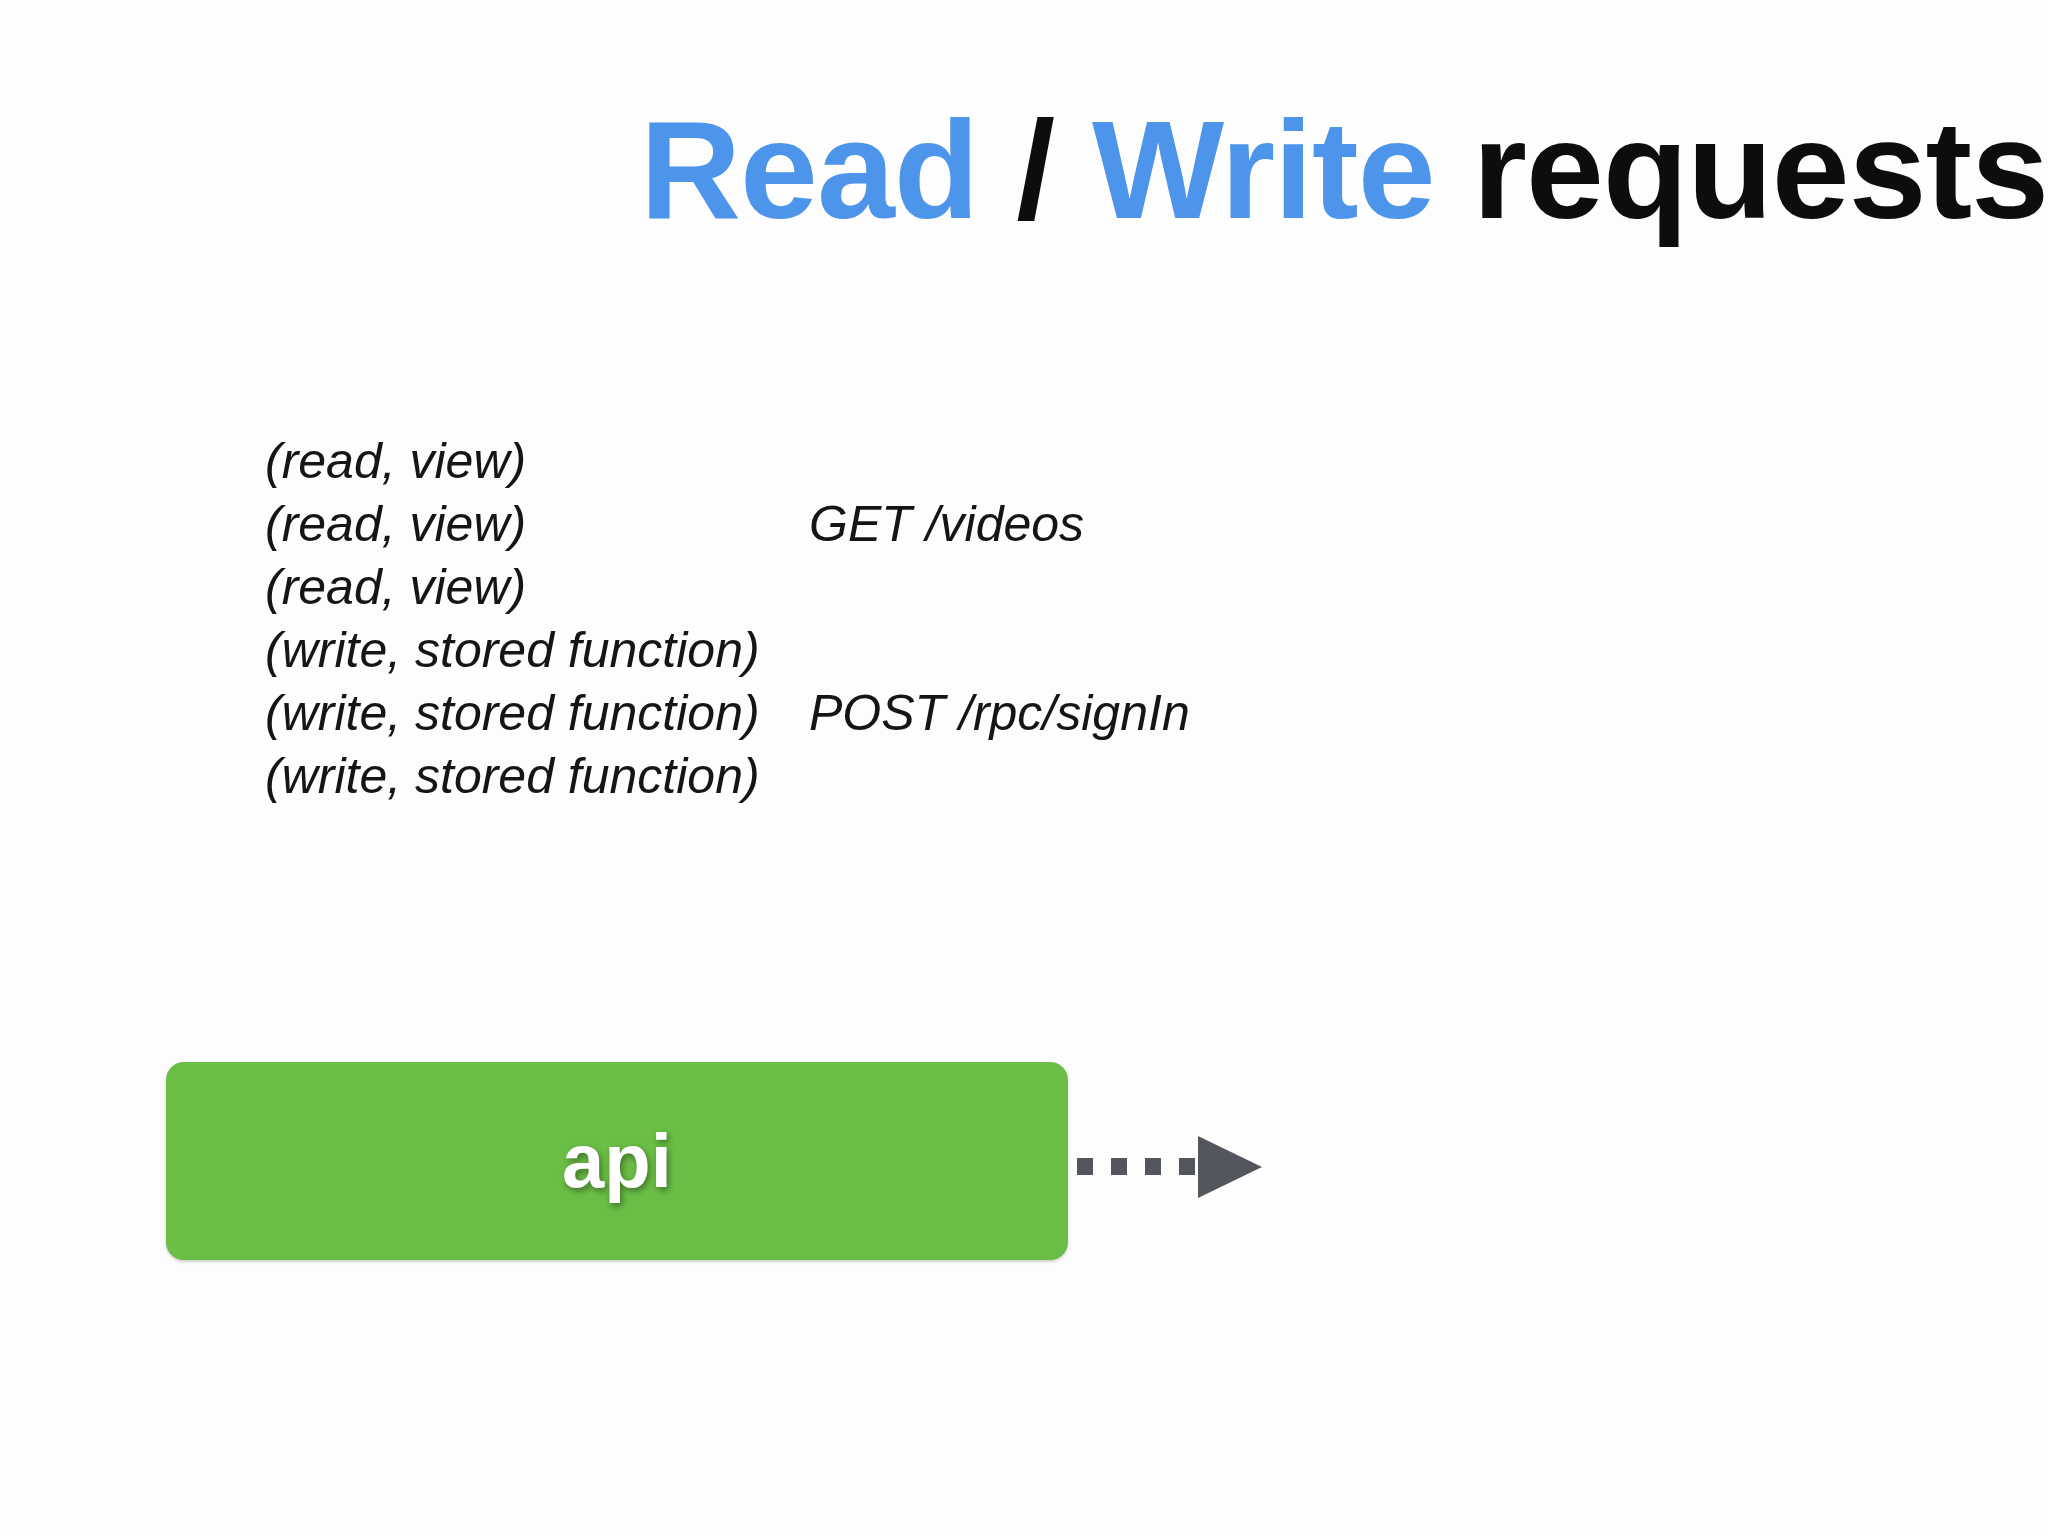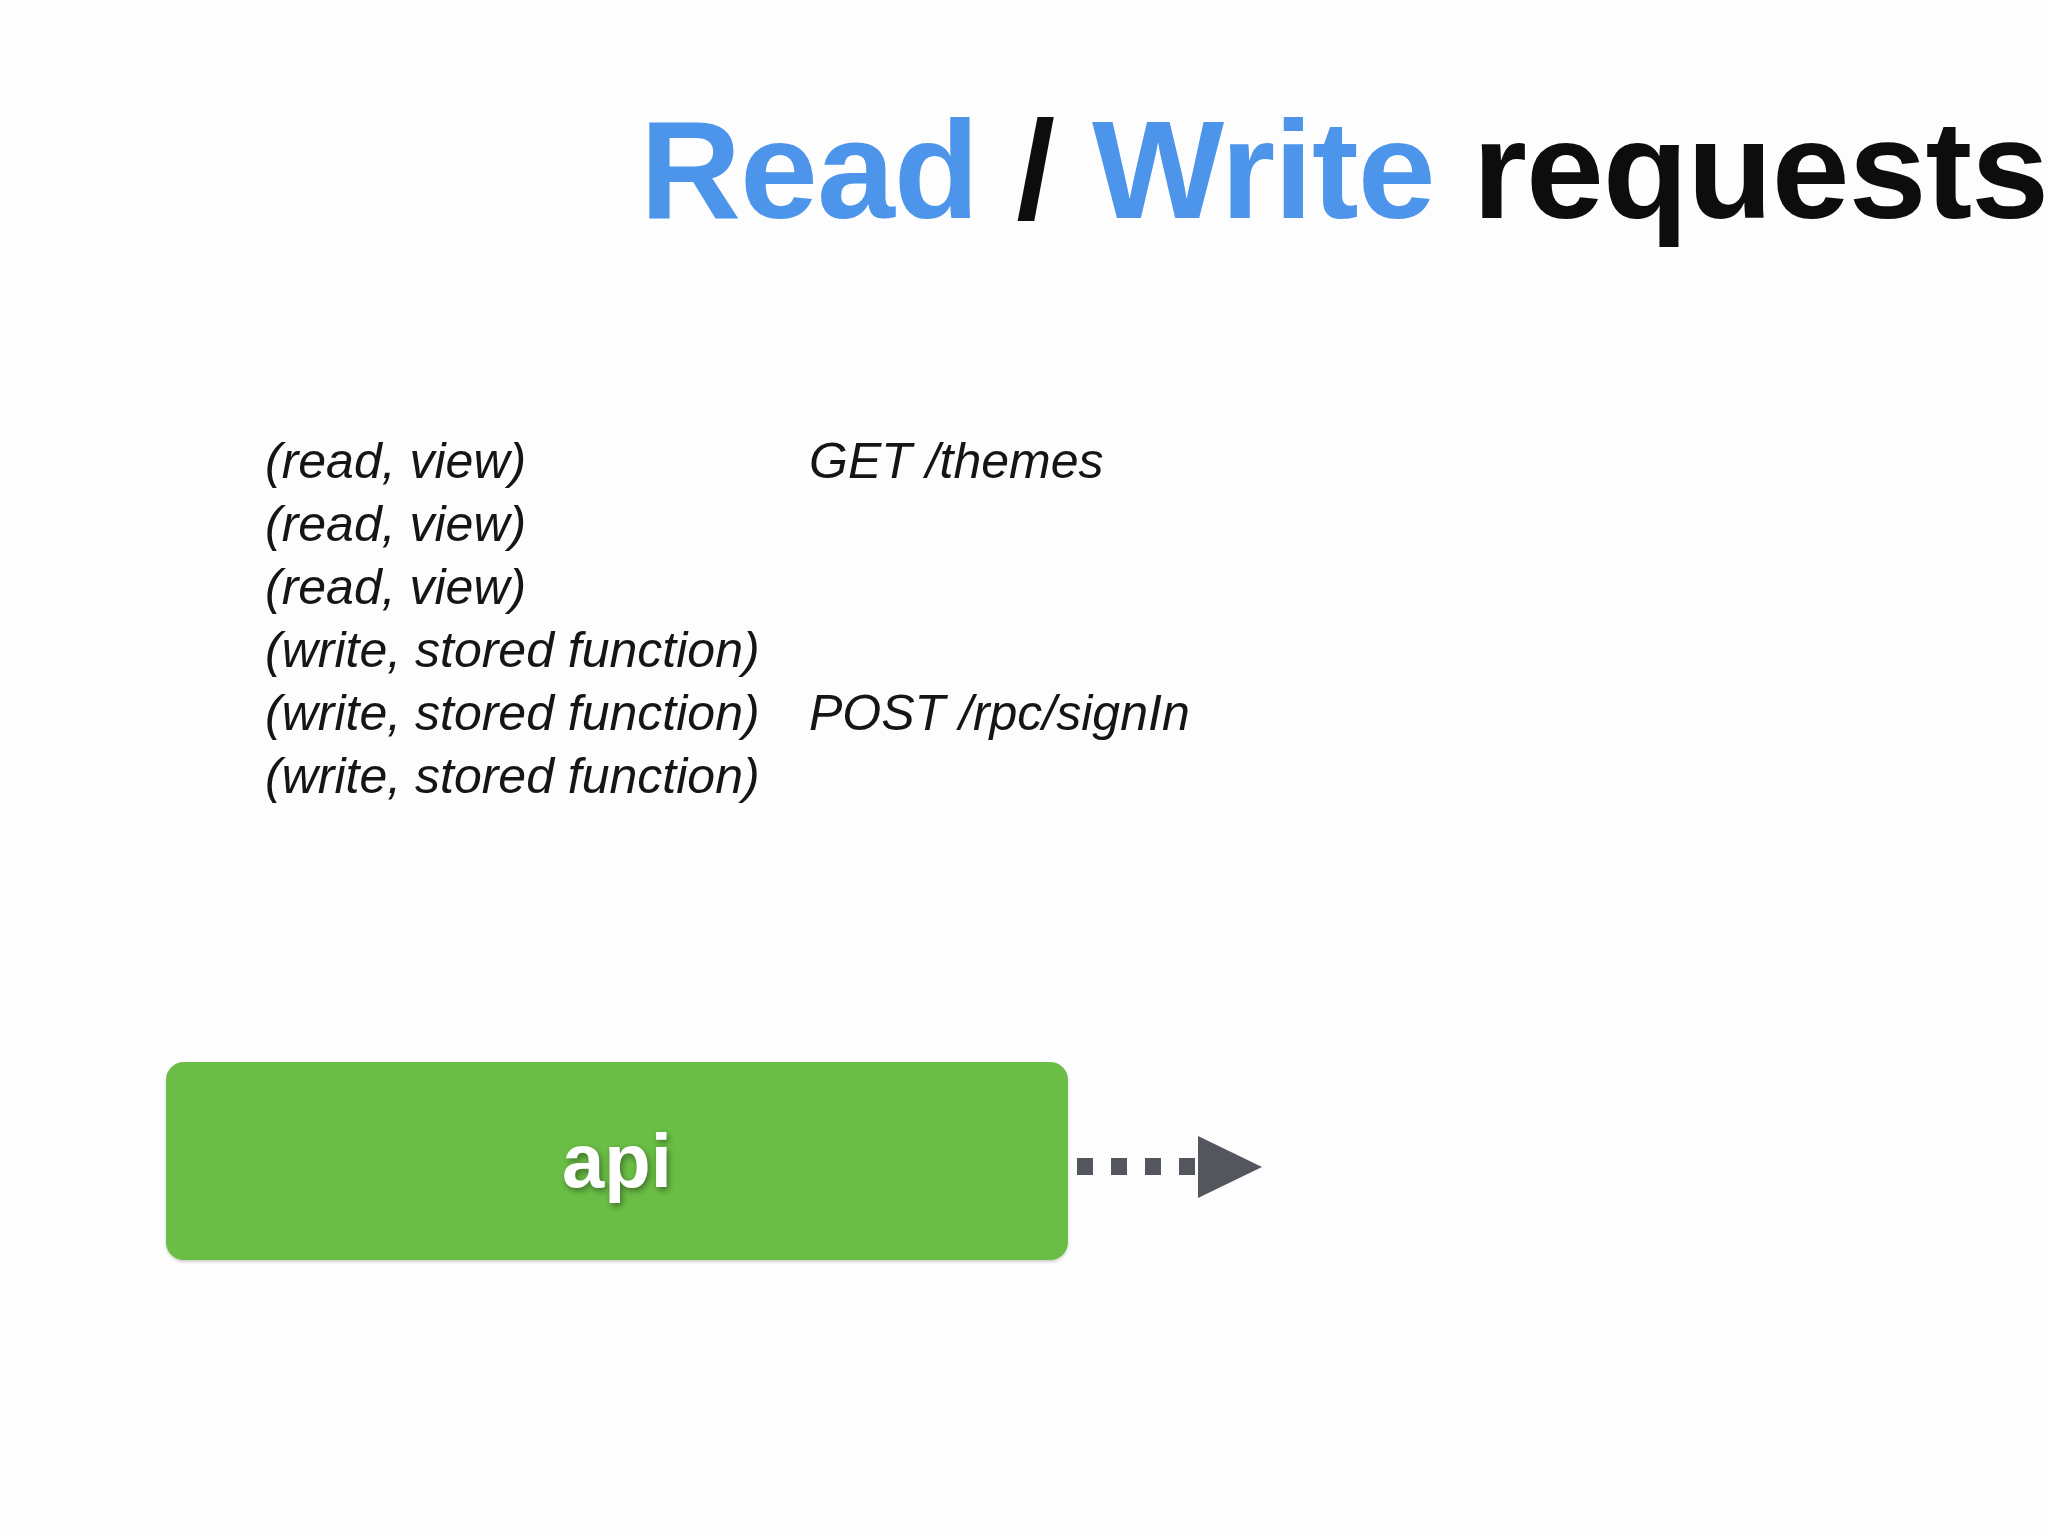--- a/index.html
+++ b/index.html
@@ -133,24 +133,24 @@
 </head>
 <body>
 
 <div class="slide">
 
   <h1 class="title"><span class="accent">Read</span><span> / </span><span class="accent">Write</span><span> requests</span></h1>
 
   <div class="request-list">
     <div class="request-row">
       <span class="request-kind">(read, view)</span>
-      <span class="request-endpoint">GET /themes</span>
     </div>
     <div class="request-row">
       <span class="request-kind">(read, view)</span>
+      <span class="request-endpoint">GET /videos</span>
     </div>
     <div class="request-row">
       <span class="request-kind">(read, view)</span>
     </div>
     <div class="request-row">
       <span class="request-kind">(write, stored function)</span>
     </div>
     <div class="request-row">
       <span class="request-kind">(write, stored function)</span>
       <span class="request-endpoint">POST /rpc/signIn</span>

